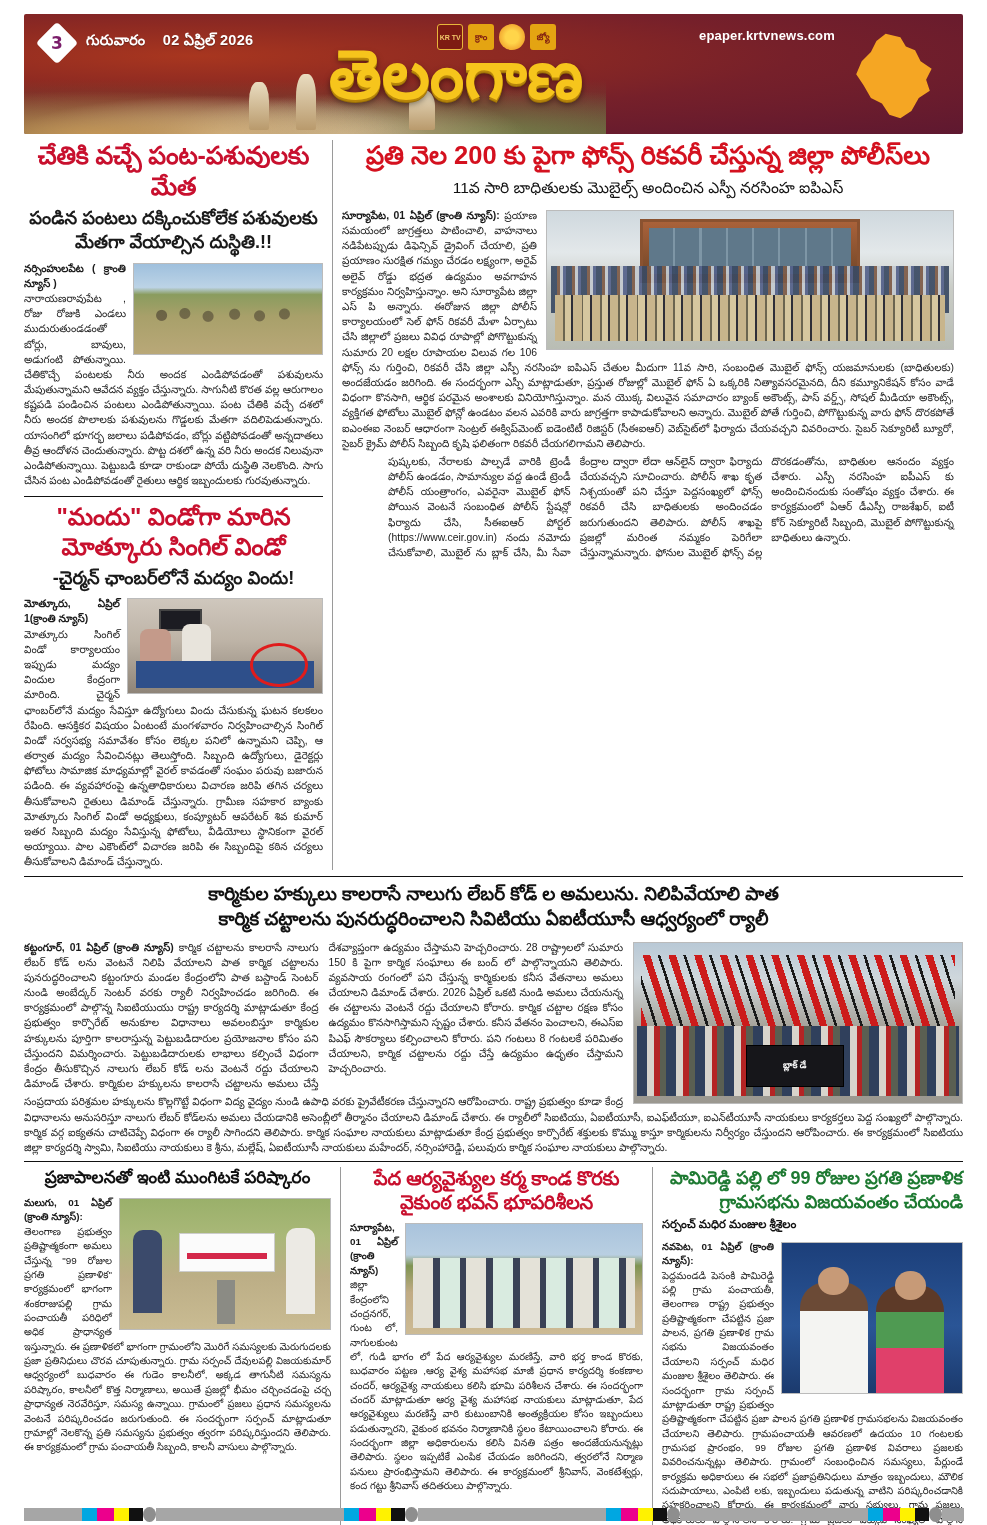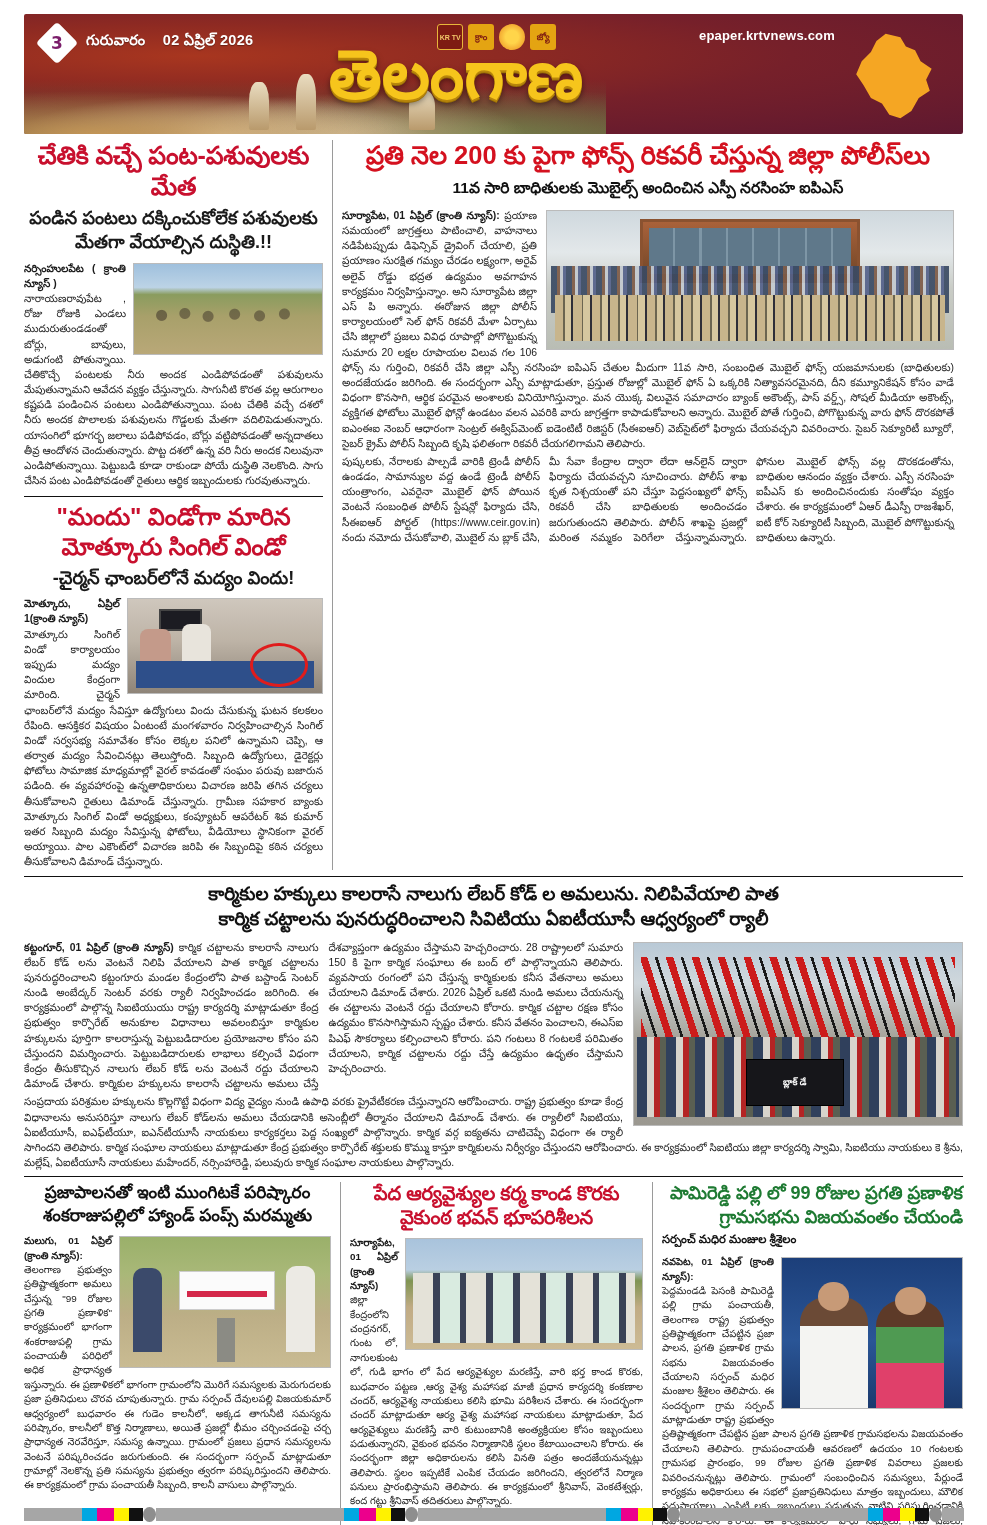--- a/index.html
+++ b/index.html
@@ -114,36 +114,36 @@
   }
   h1.hl-green {
     color: #1e7a32; font-size: 20px; line-height: 1.3;
     font-weight: bold; text-align: right;
   }
   h2.sub-black {
     color: #1a1a1a; font-size: 18px; font-weight: bold;
     text-align: center; margin-top: 5px; line-height: 1.35;
   }
   h2.sub-mid {
-    color: #111; font-size: 15.5px; font-weight: bold;
+    color: #111; font-size: 15.5px; font-weight: normal;
     text-align: center; margin-top: 7px;
   }
   h2.sub-small {
     color: #111; font-size: 11.5px; font-weight: bold;
     text-align: left; margin-top: 4px;
   }
 
   
   .body-txt {
     font-size: 10.4px; line-height: 1.46; color: #1a1a1a;
     text-align: justify; hyphens: auto;
   }
   .body-txt.sm { font-size: 9.9px; line-height: 1.45; }
   .cols2 { column-count: 2; column-gap: 10px; column-rule: none; }
-  .cols3 { column-count: 3; column-gap: 9px; }
+  .cols3 { column-count: 3; column-gap: 9px; margin-left: 46px; }
 
   
   .photo { position: relative; overflow: hidden; border: 1px solid #bbb; background: #d9d9d9; }
 
   .ph-field {
     background:
       linear-gradient(to bottom, #9fc0dd 0%, #bcd3e6 26%, #8a9c5e 34%, #a8a06a 58%, #b9a878 100%);
   }
   .ph-field::after {
     content:""; position:absolute; left:6%; top:42%; width:88%; height:26%;
@@ -357,42 +357,41 @@
       </div>
     </div>
 
     <div class="rule-h" style="margin-top:6px;"></div>
 
     <div>
       <h1 class="hl-black">కార్మికుల హక్కులు కాలరాసే నాలుగు లేబర్ కోడ్ ల అమలును. నిలిపివేయాలి పాత</h1>
       <h1 class="hl-black">కార్మిక చట్టాలను పునరుద్ధరించాలని సివిటియు ఏఐటీయూసీ ఆధ్వర్యంలో ర్యాలీ</h1>
 
       <div style="margin-top:8px;">
-        <div class="photo ph-rally" style="float:right; width:330px; height:184px; margin:2px 0 5px 10px;">
+        <div class="photo ph-rally" style="float:right; width:330px; height:162px; margin:2px 0 5px 10px;">
           <div class="flags"></div>
           <div class="people"></div>
           <div class="banner">
               <span>బ్లాక్ డే</span>
             </div>
         </div>
         <p class="body-txt cols2">
           <span class="lead">కట్టంగూర్, 01 ఏప్రిల్ (క్రాంతి న్యూస్)</span>
           <span>కార్మిక చట్టాలను కాలరాసే నాలుగు లేబర్ కోడ్ లను వెంటనే నిలిపి వేయాలని పాత కార్మిక చట్టాలను పునరుద్ధరించాలని కట్టంగూరు మండల కేంద్రంలోని పాత బస్టాండ్ సెంటర్ నుండి అంబేద్కర్ సెంటర్ వరకు ర్యాలీ నిర్వహించడం జరిగింది. ఈ కార్యక్రమంలో పాల్గొన్న సిఐటియుయు రాష్ట్ర కార్యదర్శి మాట్లాడుతూ కేంద్ర ప్రభుత్వం కార్పొరేట్ అనుకూల విధానాలు అవలంబిస్తూ కార్మికుల హక్కులను పూర్తిగా కాలరాస్తున్న పెట్టుబడిదారుల ప్రయోజనాల కోసం పని చేస్తుందని విమర్శించారు. పెట్టుబడిదారులకు లాభాలు కల్పించే విధంగా కేంద్రం తీసుకొచ్చిన నాలుగు లేబర్ కోడ్ లను వెంటనే రద్దు చేయాలని డిమాండ్ చేశారు. కార్మికుల హక్కులను కాలరాసే చట్టాలను అమలు చేస్తే దేశవ్యాప్తంగా ఉద్యమం చేస్తామని హెచ్చరించారు. 28 రాష్ట్రాలలో సుమారు 150 కి పైగా కార్మిక సంఘాలు ఈ బంద్ లో పాల్గొన్నాయని తెలిపారు. వ్యవసాయ రంగంలో పని చేస్తున్న కార్మికులకు కనీస వేతనాలు అమలు చేయాలని డిమాండ్ చేశారు. 2026 ఏప్రిల్ ఒకటి నుండి అమలు చేయనున్న ఈ చట్టాలను వెంటనే రద్దు చేయాలని కోరారు. కార్మిక చట్టాల రక్షణ కోసం ఉద్యమం కొనసాగిస్తామని స్పష్టం చేశారు. కనీస వేతనం పెంచాలని, ఈఎస్ఐ పిఎఫ్ సౌకర్యాలు కల్పించాలని కోరారు. పని గంటలు 8 గంటలకే పరిమితం చేయాలని, కార్మిక చట్టాలను రద్దు చేస్తే ఉద్యమం ఉధృతం చేస్తామని హెచ్చరించారు.</span>
         </p>
       </div>
       <p class="body-txt" style="margin-top:3px;">సంప్రదాయ పరిశ్రమల హక్కులను కొల్లగొట్టే విధంగా విద్య వైద్యం నుండి ఉపాధి వరకు ప్రైవేటీకరణ చేస్తున్నారని ఆరోపించారు. రాష్ట్ర ప్రభుత్వం కూడా కేంద్ర విధానాలను అనుసరిస్తూ నాలుగు లేబర్ కోడ్‌లను అమలు చేయడానికి అసెంబ్లీలో తీర్మానం చేయాలని డిమాండ్ చేశారు. ఈ ర్యాలీలో సిఐటియు, ఏఐటీయూసీ, ఐఎఫ్‌టీయూ, ఐఎన్‌టీయూసీ నాయకులు కార్యకర్తలు పెద్ద సంఖ్యలో పాల్గొన్నారు. కార్మిక వర్గ ఐక్యతను చాటిచెప్పే విధంగా ఈ ర్యాలీ సాగిందని తెలిపారు. కార్మిక సంఘాల నాయకులు మాట్లాడుతూ కేంద్ర ప్రభుత్వం కార్పొరేట్ శక్తులకు కొమ్ము కాస్తూ కార్మికులను నిర్వీర్యం చేస్తుందని ఆరోపించారు. ఈ కార్యక్రమంలో సిఐటియు జిల్లా కార్యదర్శి స్వామి, సిఐటియు నాయకులు కె శ్రీను, మల్లేష్, ఏఐటీయూసీ నాయకులు మహేందర్, నర్సింహారెడ్డి, పలువురు కార్మిక సంఘాల నాయకులు పాల్గొన్నారు.</p>
     </div>
 
     <div class="rule-h" style="margin-top:6px;"></div>
 
     <div class="row" style="margin-top:4px;">
 
       <div style="width:316px; padding-right:9px;">
         <h1 class="hl-black" style="font-size:17px;">ప్రజాపాలనతో ఇంటి ముంగిటకే పరిష్కారం</h1>
-        <h1 class="hl-black" style="font-size:17px;">శంకరాజుపల్లిలో హ్యాండ్ పంప్స్ మరమ్మతు</h1>
 
         <div style="margin-top:6px;">
           <div class="photo ph-pump" style="float:right; width:212px; height:132px; margin:2px 0 4px 7px;">
             <div class="p1"></div>
             <div class="banner"></div>
             <div class="p2"></div>
             <div class="pump"></div>
           </div>
           <p class="body-txt sm">
             <span class="lead">మలుగు, 01 ఏప్రిల్ (క్రాంతి న్యూస్):</span>

